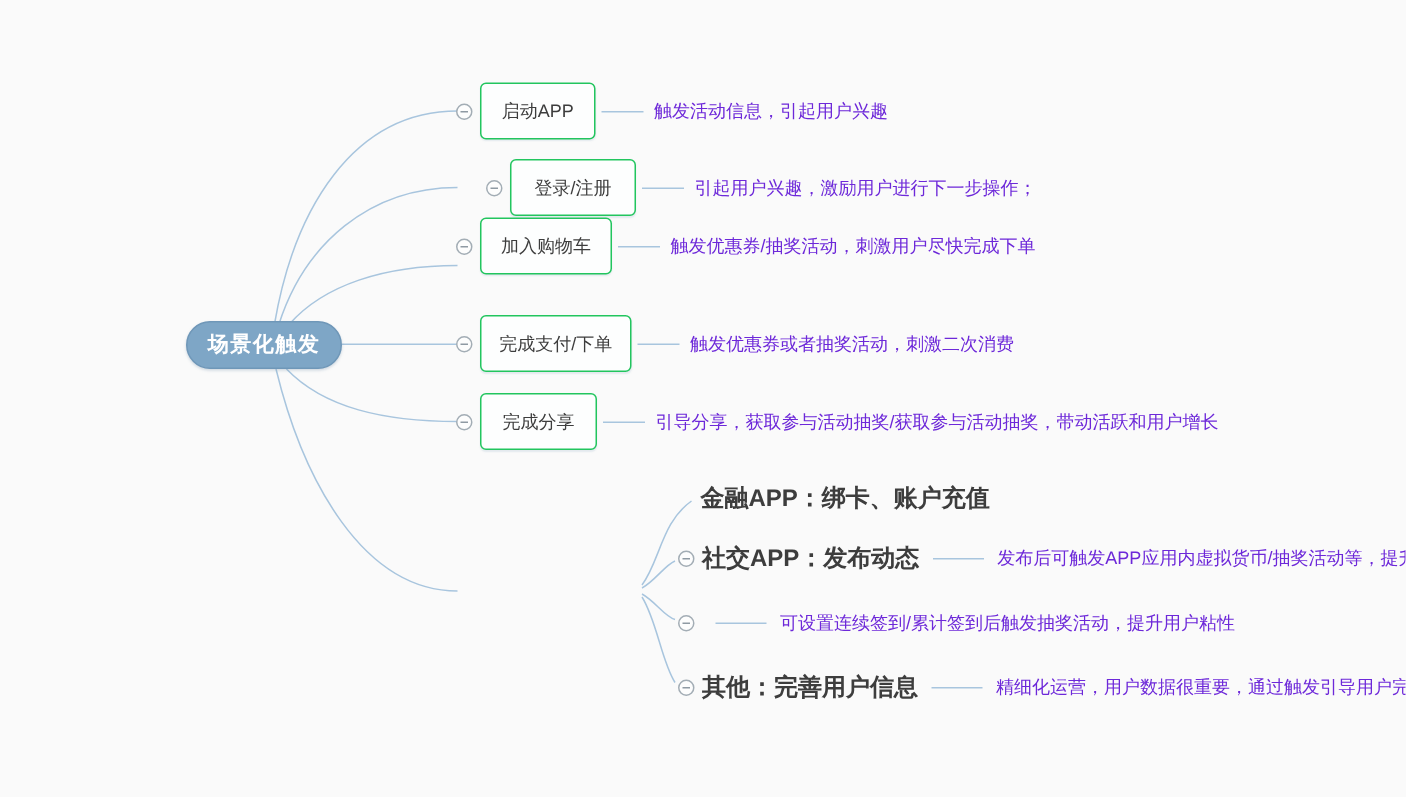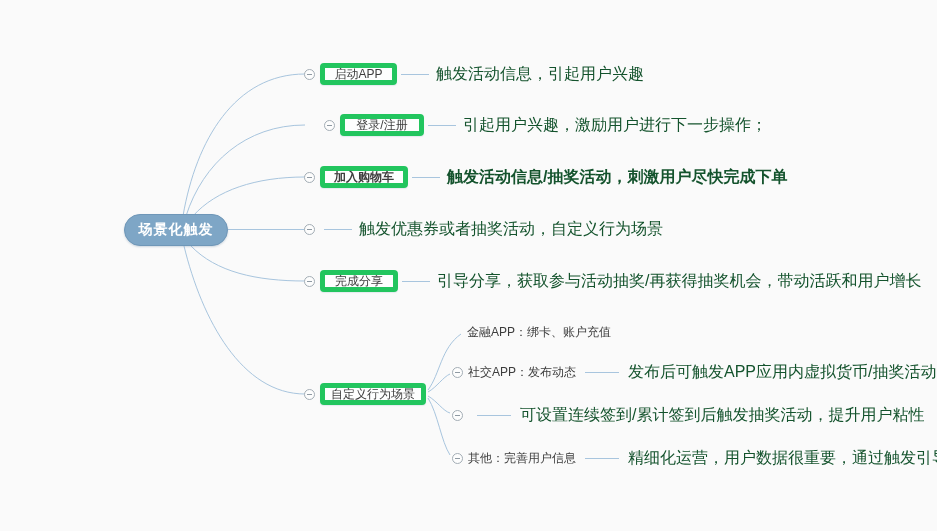--- a/index.html
+++ b/index.html
@@ -25,34 +25,34 @@
   .collapse{
     width:11px;height:11px;border:1px solid #a3adb5;border-radius:50%;
     background:#fdfdfd;position:relative;flex:0 0 auto;box-sizing:border-box;
     margin-right:5px;cursor:pointer;
   }
   .collapse::after{
     content:"";position:absolute;left:2px;right:2px;top:4px;
     border-top:1px solid #8f9aa3;
   }
   .topic-box{
-    height:22px;box-sizing:border-box;border:5px solid #22c55e;border-radius:4px;
+    height:38px;box-sizing:border-box;border:1px solid #22c55e;border-radius:4px;
     background:#fdfefe;display:flex;align-items:center;justify-content:center;
     font-size:12px;color:#3d3d3d;padding:0 8px;flex:0 0 auto;
     box-shadow:0 1px 1px rgba(160,185,205,.25);
   }
   .w1{width:77px}.w2{width:84px}.w3{width:88px}.w4{width:101px}.w5{width:78px}.w6{width:106px}
   .hline{flex:0 0 auto;width:28px;border-top:1px solid #a8c5de;margin:0 7px 0 4px;height:0;}
   .hline2{flex:0 0 auto;width:34px;border-top:1px solid #a8c5de;margin:0 9px 0 9px;height:0;}
-  .note{font-size:16px;color:#14532d;flex:0 0 auto;}
-  .sub-label{font-size:12px;color:#3d3d3d;flex:0 0 auto;}
+  .note{font-size:12px;color:#6d28d9;flex:0 0 auto;}
+  .sub-label{font-size:16px;color:#3d3d3d;flex:0 0 auto;font-weight:bold;}
 
   .r1{left:304px;top:63px;}
   .r2{left:324px;top:114px;}
-  .r3{left:304px;top:166px;font-weight:bold;}
+  .r3{left:304px;top:153px;}
   .r4{left:304px;top:218px;}
   .r5{left:304px;top:270px;}
   .r6{left:304px;top:383px;}
   .s1{left:467px;top:321px;}
   .s2{left:452px;top:361px;}
   .s3{left:452px;top:404px;}
   .s4{left:452px;top:447px;}
 </style>
 </head>
 <body>
@@ -85,40 +85,37 @@
     <span class="collapse"></span>
     <div class="topic-box w2">登录/注册</div>
     <span class="hline"></span>
     <span class="note">引起用户兴趣，激励用户进行下一步操作；</span>
   </div>
 
   <div class="row r3">
     <span class="collapse"></span>
     <div class="topic-box w3">加入购物车</div>
     <span class="hline"></span>
-    <span class="note">触发活动信息/抽奖活动，刺激用户尽快完成下单</span>
+    <span class="note">触发优惠券/抽奖活动，刺激用户尽快完成下单</span>
   </div>
 
   <div class="row r4">
     <span class="collapse"></span>
+    <div class="topic-box w4">完成支付/下单</div>
     <span class="hline"></span>
-    <span class="note">触发优惠券或者抽奖活动，自定义行为场景</span>
+    <span class="note">触发优惠券或者抽奖活动，刺激二次消费</span>
   </div>
 
   <div class="row r5">
     <span class="collapse"></span>
     <div class="topic-box w5">完成分享</div>
     <span class="hline"></span>
-    <span class="note">引导分享，获取参与活动抽奖/再获得抽奖机会，带动活跃和用户增长</span>
+    <span class="note">引导分享，获取参与活动抽奖/获取参与活动抽奖，带动活跃和用户增长</span>
   </div>
 
-  <div class="row r6">
-    <span class="collapse"></span>
-    <div class="topic-box w6">自定义行为场景</div>
-  </div>
 
   <div class="row s1">
     <span class="sub-label">金融APP：绑卡、账户充值</span>
   </div>
 
   <div class="row s2">
     <span class="collapse"></span>
     <span class="sub-label">社交APP：发布动态</span>
     <span class="hline2"></span>
     <span class="note">发布后可触发APP应用内虚拟货币/抽奖活动等，提升用户活跃；</span>

